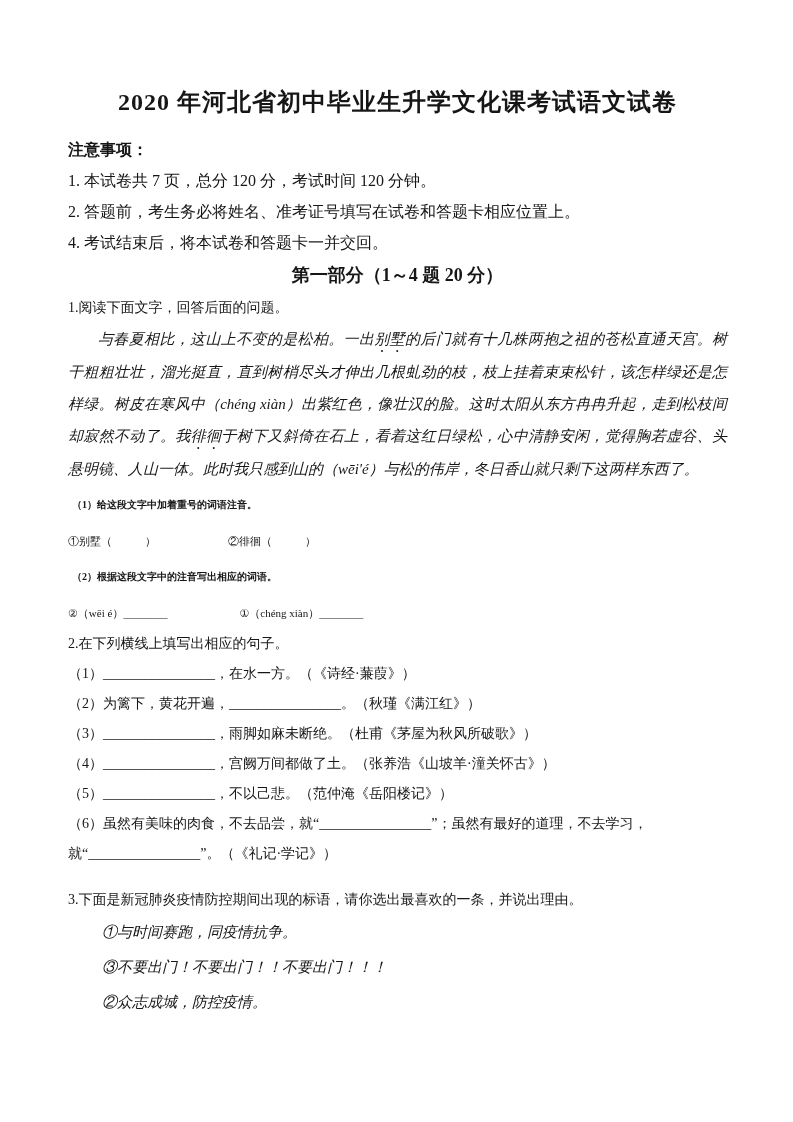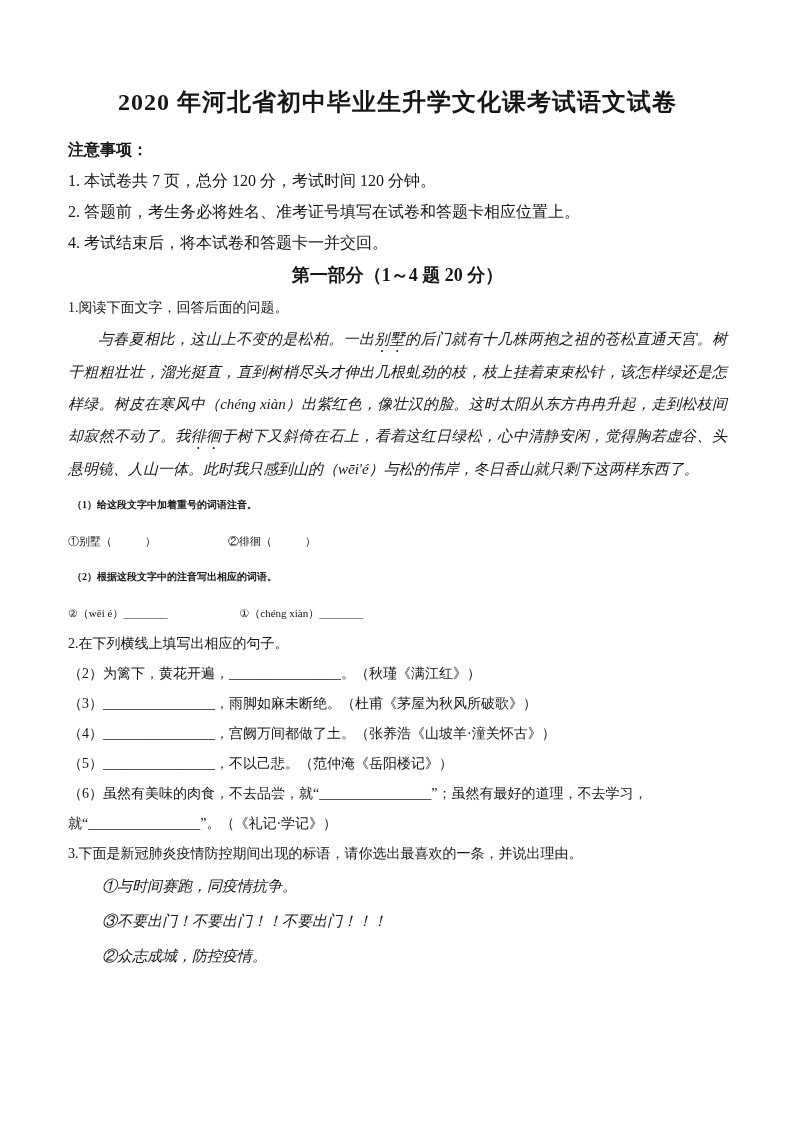--- a/index.html
+++ b/index.html
@@ -74,21 +74,21 @@
     gap: 72px;
     font-size: 11px;
     line-height: 32px;
   }
   .q2-item {
     font-size: 14px;
     line-height: 30px;
     margin: 0;
   }
   .q3-block {
-    margin-top: 0;
+    margin-top: 16px;
   }
   .slogan {
     font-size: 15px;
     font-style: italic;
     line-height: 35px;
     margin: 0 0 0 34px;
   }
 </style>
 </head>
 <body>
@@ -114,20 +114,21 @@
     </div>
     <p class="subq">（2）根据这段文字中的注音写出相应的词语。</p>
     <div class="pair-row">
       <span>②（wēi é）________</span>
       <span>①（chéng xiàn）________</span>
     </div>
   </div>
 
   <div>
     <p class="q2-item">2.在下列横线上填写出相应的句子。</p>
+    <p class="q2-item">（1）________________，在水一方。（《诗经·蒹葭》）</p>
     <p class="q2-item">（2）为篱下，黄花开遍，________________。（秋瑾《满江红》）</p>
     <p class="q2-item">（3）________________，雨脚如麻未断绝。（杜甫《茅屋为秋风所破歌》）</p>
     <p class="q2-item">（4）________________，宫阙万间都做了土。（张养浩《山坡羊·潼关怀古》）</p>
     <p class="q2-item">（5）________________，不以己悲。（范仲淹《岳阳楼记》）</p>
     <p class="q2-item">（6）虽然有美味的肉食，不去品尝，就“________________”；虽然有最好的道理，不去学习，就“________________”。（《礼记·学记》）</p>
   </div>
 
   <div class="q3-block">
     <p class="q2-item">3.下面是新冠肺炎疫情防控期间出现的标语，请你选出最喜欢的一条，并说出理由。</p>
     <p class="slogan">①与时间赛跑，同疫情抗争。</p>

